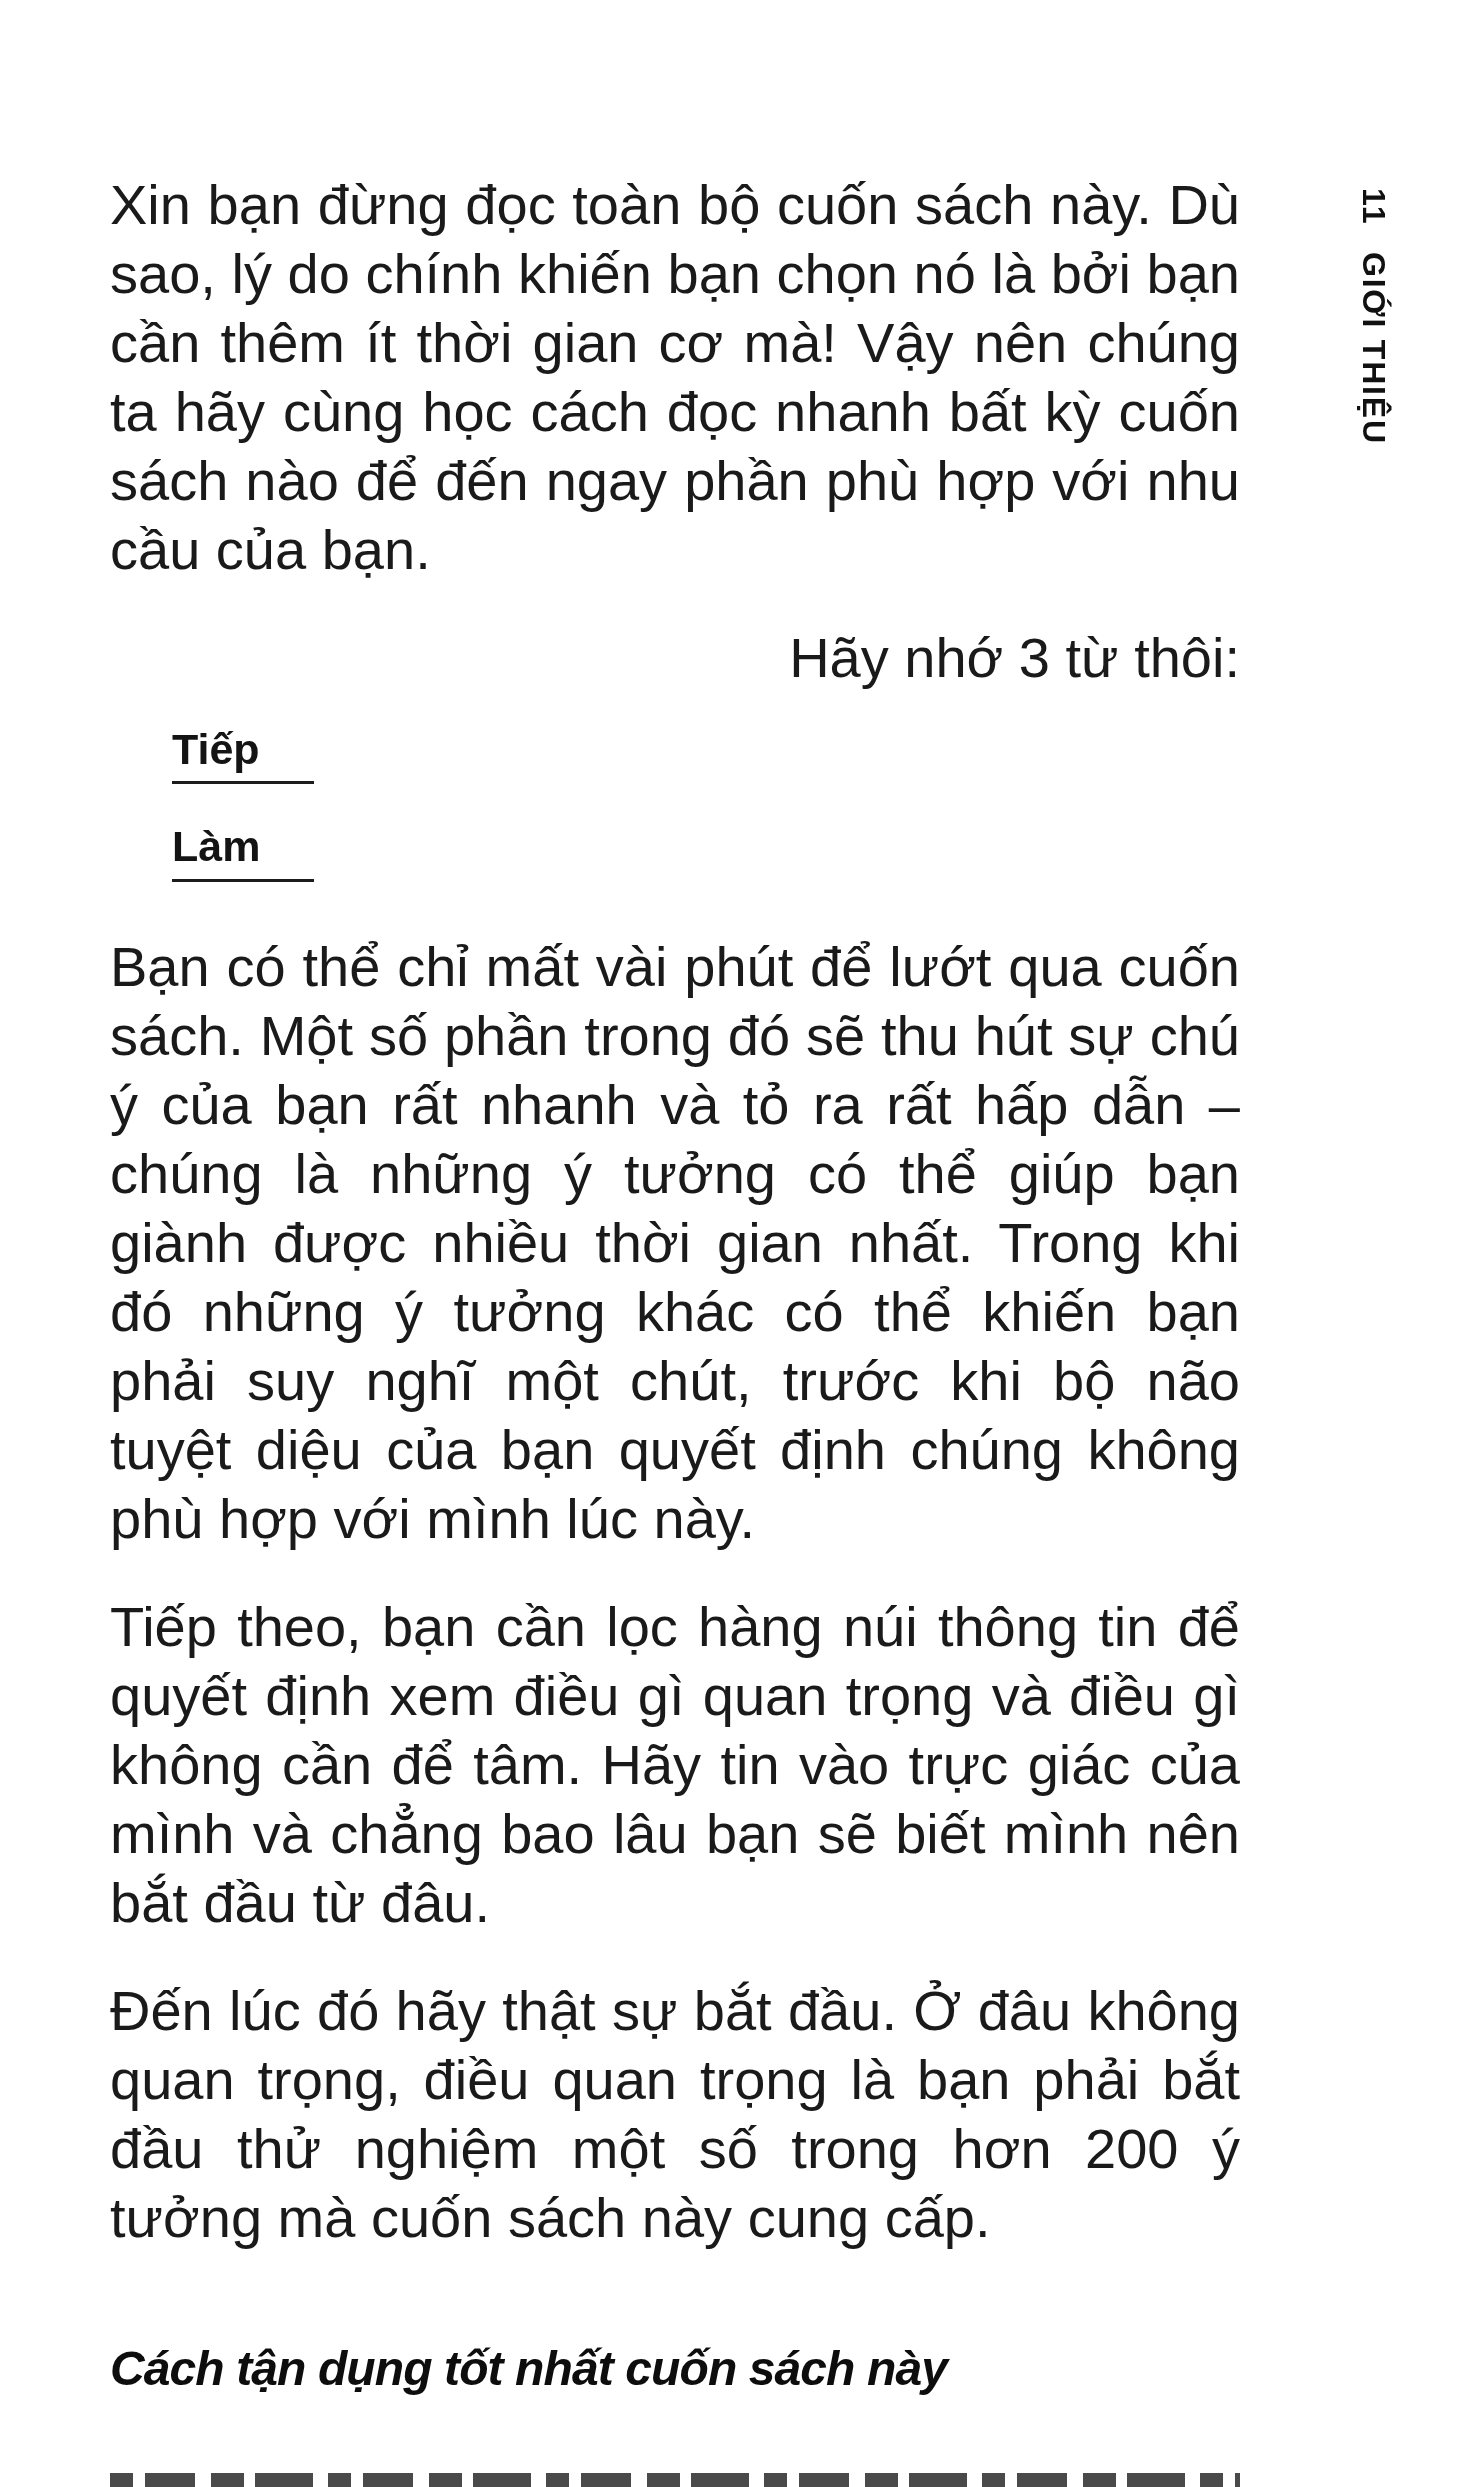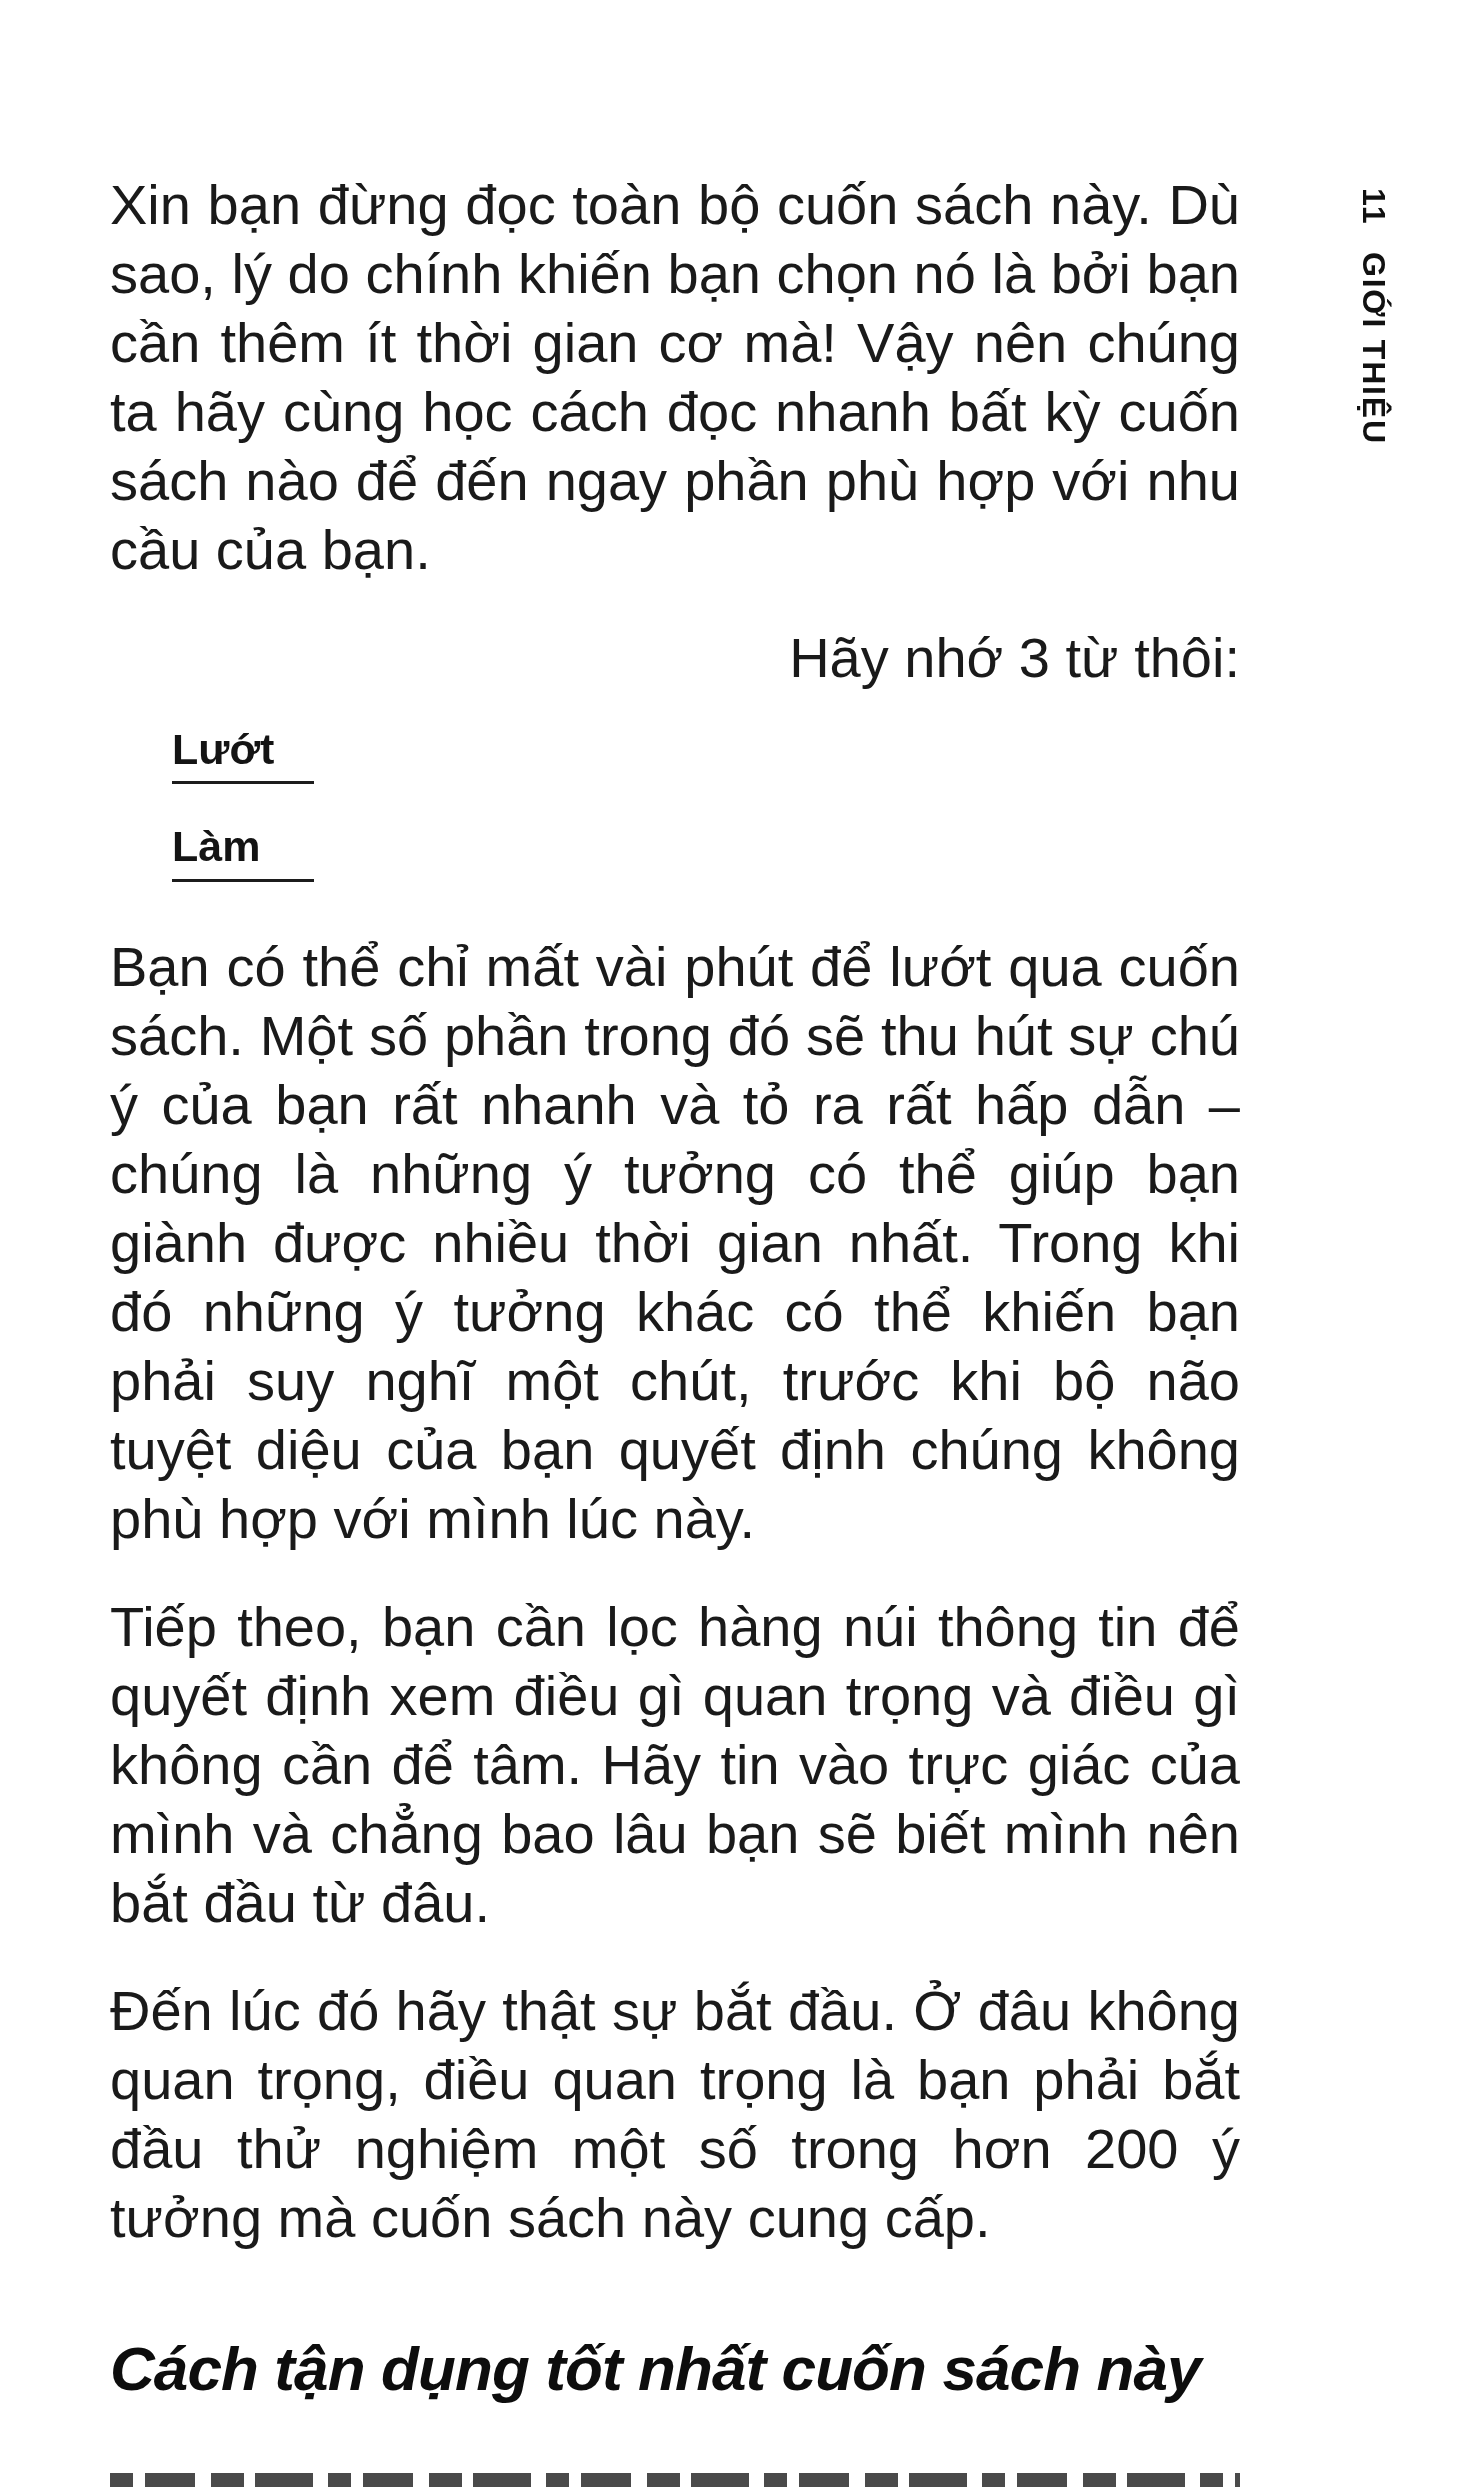--- a/index.html
+++ b/index.html
@@ -48,21 +48,21 @@
     color: #141414;
     border-bottom: 3.5px solid #1c1c1c;
     padding-bottom: 8px;
     line-height: 1.1;
   }
   .keywords-block {
     margin-top: 1.8px;
     margin-bottom: 50px;
   }
   h1.heading {
-    font-size: 62px;
+    font-size: 48px;
     line-height: 71px;
     font-weight: 700;
     font-style: italic;
     letter-spacing: -0.9px;
     color: #0d0d0d;
     margin: 81px 0 42px 0;
   }
   .side-label {
     position: absolute;
     top: 188px;
@@ -108,21 +108,21 @@
   </div>
 
   <div class="column">
 
     <p class="body">Xin bạn đừng đọc toàn bộ cuốn sách này. Dù sao, lý do chính khiến bạn chọn nó là bởi bạn cần thêm ít thời gian cơ mà! Vậy nên chúng ta hãy cùng học cách đọc nhanh bất kỳ cuốn sách nào để đến ngay phần phù hợp với nhu cầu của bạn.</p>
 
     <p class="body lead-3words">Hãy nhớ 3 từ thôi:</p>
 
     <div class="keywords-block">
       <div class="keyword-row">
-        <span class="keyword">Lướt</span>
+        <span class="keyword">Tiếp</span>
       </div>
       <div class="keyword-row">
         <span class="keyword">Làm</span>
       </div>
     </div>
 
     <p class="body">Bạn có thể chỉ mất vài phút để lướt qua cuốn sách. Một số phần trong đó sẽ thu hút sự chú ý của bạn rất nhanh và tỏ ra rất hấp dẫn – chúng là những ý tưởng có thể giúp bạn giành được nhiều thời gian nhất. Trong khi đó những ý tưởng khác có thể khiến bạn phải suy nghĩ một chút, trước khi bộ não tuyệt diệu của bạn quyết định chúng không phù hợp với mình lúc này.</p>
 
     <p class="body">Tiếp theo, bạn cần lọc hàng núi thông tin để quyết định xem điều gì quan trọng và điều gì không cần để tâm. Hãy tin vào trực giác của mình và chẳng bao lâu bạn sẽ biết mình nên bắt đầu từ đâu.</p>
 

